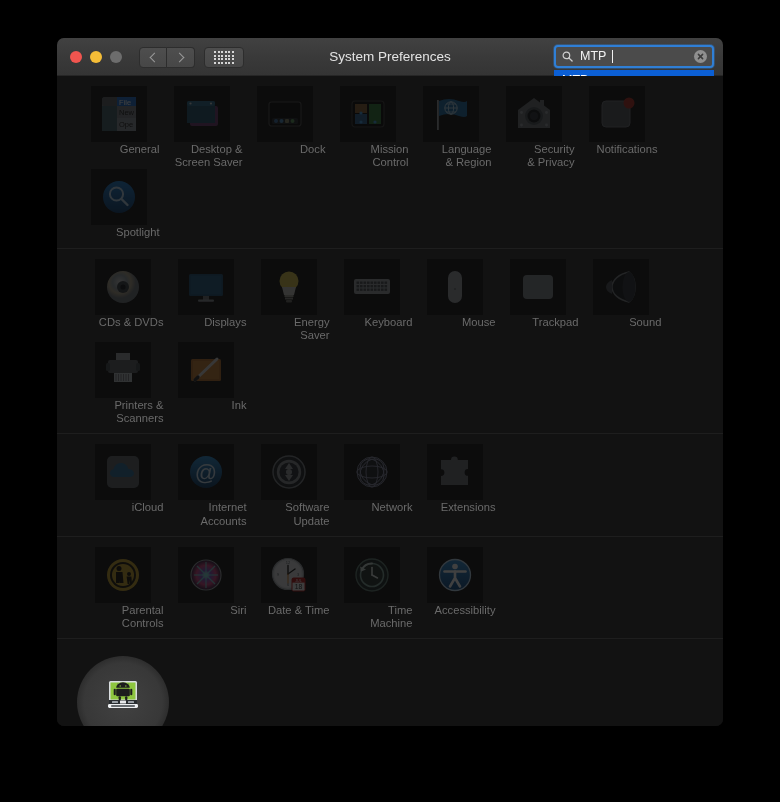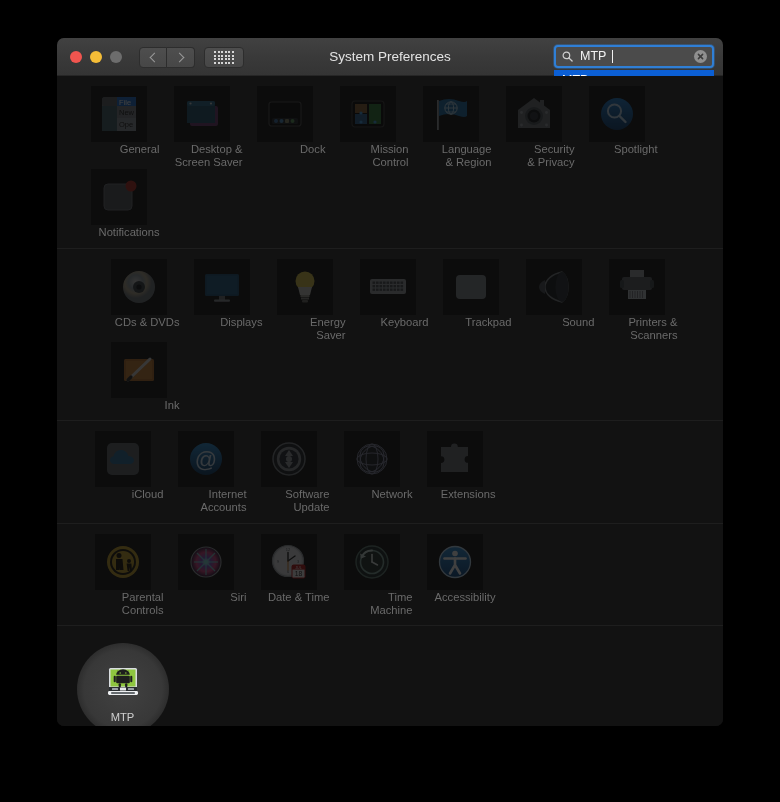--- a/index.html
+++ b/index.html
@@ -351,48 +351,48 @@
                 <circle cx="9.5" cy="33" r="1.4" fill="#9aa0a6"></circle>
                 <circle cx="34.5" cy="33" r="1.4" fill="#9aa0a6"></circle>
               </svg>
             </div>
             <div class="caption">Security<br>&amp; Privacy</div>
           </div>
 
           <div class="cell dimmed">
             <div class="iconbox">
               <svg width="44" height="44" viewBox="0 0 44 44">
+                <rect x="7" y="9" width="28" height="26" rx="4" fill="#53585e" stroke="#6d7279" stroke-width="1"></rect>
+                <circle cx="34" cy="11" r="5.5" fill="#b22b21"></circle>
+              </svg>
+            </div>
+            <div class="caption">Notifications</div>
+          </div>
+
+          <div class="cell dimmed">
+            <div class="iconbox">
+              <svg width="44" height="44" viewBox="0 0 44 44">
                 <defs>
                   <linearGradient id="spotg" x1="0" y1="0" x2="0" y2="1">
                     <stop offset="0%" stop-color="#1f7fd0"></stop>
                     <stop offset="100%" stop-color="#0d3f73"></stop>
                   </linearGradient>
                 </defs>
                 <circle cx="22" cy="22" r="16" fill="url(#spotg)"></circle>
                 <circle cx="19.5" cy="19" r="6.6" fill="none" stroke="#b9d7ee" stroke-width="2"></circle>
                 <line x1="24.5" y1="24" x2="30.5" y2="30" stroke="#b9d7ee" stroke-width="2.4" stroke-linecap="round"></line>
               </svg>
             </div>
             <div class="caption">Spotlight</div>
           </div>
-
-          <div class="cell dimmed">
-            <div class="iconbox">
-              <svg width="44" height="44" viewBox="0 0 44 44">
-                <rect x="7" y="9" width="28" height="26" rx="4" fill="#53585e" stroke="#6d7279" stroke-width="1"></rect>
-                <circle cx="34" cy="11" r="5.5" fill="#b22b21"></circle>
-              </svg>
-            </div>
-            <div class="caption">Notifications</div>
-          </div>
         </div>
       </div>
 
       <div class="group">
-        <div class="row" style="padding-left:40px;">
+        <div class="row" style="padding-left:24px;">
           <div class="cell dimmed">
             <div class="iconbox">
               <svg width="44" height="44" viewBox="0 0 44 44">
                 <defs>
                   <radialGradient id="cdg" cx="40%" cy="35%">
                     <stop offset="0%" stop-color="#cfcfcf"></stop>
                     <stop offset="45%" stop-color="#8e9aa0"></stop>
                     <stop offset="70%" stop-color="#b0a58c"></stop>
                     <stop offset="100%" stop-color="#6f767c"></stop>
                   </radialGradient>
@@ -461,20 +461,29 @@
                     <rect x="24" y="23.5" width="2.6" height="2.4"></rect>
                   <rect x="27.5" y="23.5" width="2.6" height="2.4"></rect>
                     <rect x="31" y="23.5" width="2.6" height="2.4"></rect>
                   <rect x="34.5" y="23.5" width="2.6" height="2.4"></rect>
                 </g>
               </svg>
             </div>
             <div class="caption">Keyboard</div>
           </div>
 
+          <div class="cell dimmed">
+            <div class="iconbox">
+              <svg width="44" height="44" viewBox="0 0 44 44">
+                <rect x="15" y="6" width="14" height="32" rx="7" fill="#9aa0a6"></rect>
+                <circle cx="22" cy="24" r="1.1" fill="#6d7279"></circle>
+              </svg>
+            </div>
+            <div class="caption">Mouse</div>
+          </div>
 
           <div class="cell dimmed">
             <div class="iconbox">
               <svg width="44" height="44" viewBox="0 0 44 44">
                 <rect x="7" y="10" width="30" height="24" rx="4" fill="#82888e"></rect>
               </svg>
             </div>
             <div class="caption">Trackpad</div>
           </div>
 

